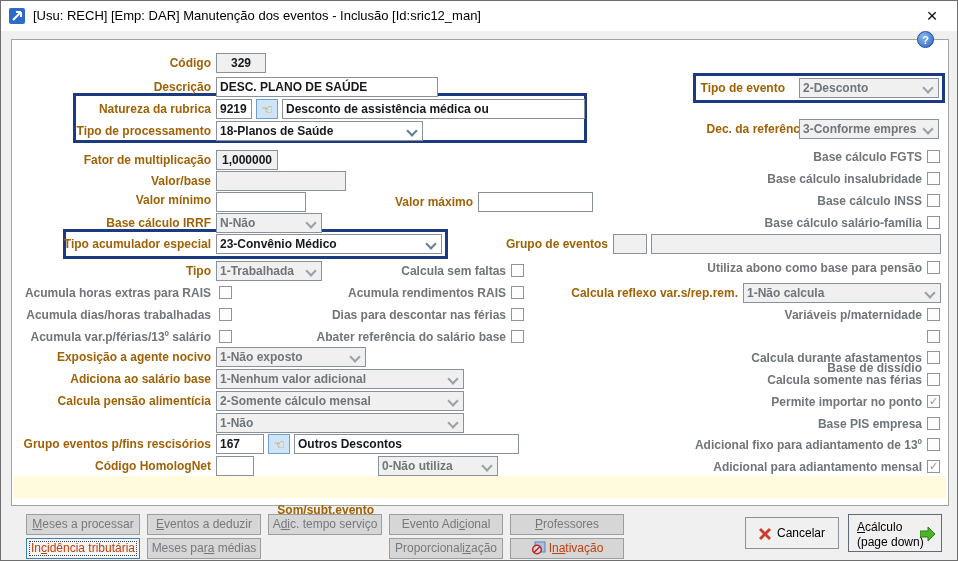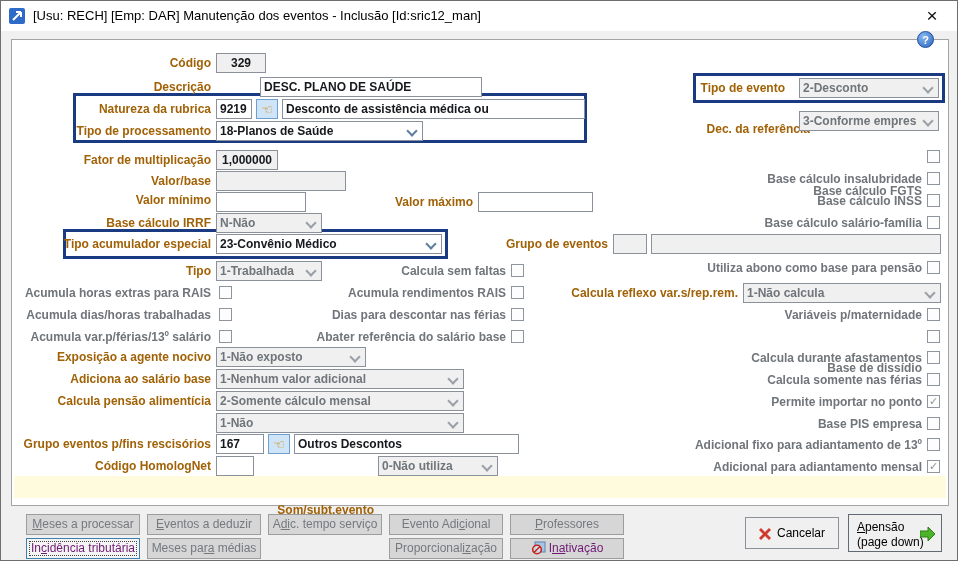--- a/index.html
+++ b/index.html
@@ -28,21 +28,21 @@
   .combo.dis{background:#f0f0f0;color:#70757a;}
   .combo.dis .chev{border-color:#9aa0a7;}
   .lookup{position:absolute;box-sizing:border-box;width:22px;height:20px;background:#cfe4f7;border:1px solid #6f9fd0;
     text-align:center;line-height:17px;font-size:13px;color:#d9932a;cursor:pointer;padding:0;}
   .cb{position:absolute;box-sizing:border-box;width:13px;height:13px;border:1px solid #8f959e;background:#fdfdfd;
     font-size:11px;line-height:11px;text-align:center;color:#8f9499;}
   .cb.checked::after{content:"✓";}
   .hlbox{position:absolute;border:3px solid #1a3a82;box-sizing:border-box;pointer-events:none;}
   .tabbtn{position:absolute;box-sizing:border-box;width:114px;height:21px;background:#d6d6d6;border:1px solid #9d9d9d;
     font-size:12px;color:#74797e;text-align:center;line-height:19px;white-space:nowrap;overflow:hidden;}
-  .tabbtn.en{color:#701a75;}
+  .tabbtn.en{color:#c2410c;}
   .tabbtn.focus{background:#f4f4f4;border:1px solid #3c7fb1;outline:1px dotted #444;outline-offset:-4px;}
   .tabbtn .u,.u{text-decoration:underline;}
   .actbtn{position:absolute;box-sizing:border-box;background:#f0f0f0;border:1px solid #8b919a;font-size:12px;color:#000;cursor:pointer;}
   .actbtn .icon{position:absolute;}
 </style>
 </head>
 <body>
 
 <div id="dialog">
 
@@ -62,34 +62,34 @@
   <div class="note"></div>
 
   <div class="hlbox" style="left:72px;top:92px;width:514px;height:50px;"></div>
   <div class="hlbox" style="left:692px;top:72px;width:252px;height:30px;"></div>
   <div class="hlbox" style="left:62px;top:228px;width:385px;height:30px;"></div>
 
   <div class="lbl" style="left:20px;top:52px;width:190px;">Código</div>
   <div class="inp ro center" style="left:215px;top:52px;width:50px;">329</div>
 
   <div class="lbl" style="left:20px;top:76px;width:190px;">Descrição</div>
-  <div class="inp" style="left:215px;top:76px;width:222px;margin-left:44px;">DESC. PLANO DE SAÚDE</div>
+  <div class="inp" style="left:215px;top:76px;width:222px;">DESC. PLANO DE SAÚDE</div>
 
   <div class="lbl" style="left:20px;top:98px;width:190px;">Natureza da rubrica</div>
   <div class="inp" style="left:215px;top:98px;width:36px;">9219</div>
   <button class="lookup" style="left:255px;top:98px;"><span>☜</span></button>
   <div class="inp" style="left:281px;top:98px;width:303px;">Desconto de assistência médica ou</div>
 
   <div class="lbl" style="left:20px;top:120px;width:190px;">Tipo de processamento</div>
   <div class="combo" style="left:215px;top:120px;width:207px;"><span>18-Planos de Saúde</span><i class="chev"></i></div>
 
   <div class="lbl" style="left:686px;top:77px;width:98px;">Tipo de evento</div>
   <div class="combo dis" style="left:798px;top:77px;width:140px;"><span>2-Desconto</span><i class="chev"></i></div>
   <div class="lbl" style="left:666px;top:118px;width:143px;">Dec. da referência</div>
-  <div class="combo dis" style="left:798px;top:110px;width:140px;"><span>3-Conforme empres</span><i class="chev"></i></div>
+  <div class="combo dis" style="left:798px;top:118px;width:140px;"><span>3-Conforme empres</span><i class="chev"></i></div>
 
   <div class="lbl" style="left:20px;top:149px;width:190px;">Fator de multiplicação</div>
   <div class="inp ro center" style="left:215px;top:149px;width:62px;">1,000000</div>
 
   <div class="lbl" style="left:20px;top:170px;width:190px;">Valor/base</div>
   <div class="inp dis" style="left:215px;top:170px;width:130px;"></div>
 
   <div class="lbl" style="left:20px;top:189px;width:190px;">Valor mínimo</div>
   <div class="inp" style="left:215px;top:191px;width:90px;"></div>
   <div class="lbl" style="left:300px;top:191px;width:172px;">Valor máximo</div>
@@ -97,21 +97,21 @@
 
   <div class="lbl" style="left:20px;top:212px;width:190px;">Base cálculo IRRF</div>
   <div class="combo dis" style="left:215px;top:212px;width:106px;"><span>N-Não</span><i class="chev"></i></div>
 
   <div class="lbl" style="left:20px;top:233px;width:190px;">Tipo acumulador especial</div>
   <div class="combo" style="left:215px;top:233px;width:226px;"><span>23-Convênio Médico</span><i class="chev"></i></div>
   <div class="lbl" style="left:460px;top:233px;width:147px;">Grupo de eventos</div>
   <div class="inp dis" style="left:612px;top:233px;width:34px;"></div>
   <div class="inp dis" style="left:650px;top:233px;width:290px;"></div>
 
-  <div class="lbl g" style="left:560px;top:146px;width:361px;margin-top:34px;">Base cálculo FGTS</div>
+  <div class="lbl g" style="left:560px;top:146px;width:361px;">Base cálculo FGTS</div>
   <div class="cb" style="left:926px;top:149px;"></div>
   <div class="lbl g" style="left:560px;top:168px;width:361px;">Base cálculo insalubridade</div>
   <div class="cb" style="left:926px;top:171px;"></div>
   <div class="lbl g" style="left:560px;top:190px;width:361px;">Base cálculo INSS</div>
   <div class="cb" style="left:926px;top:193px;"></div>
   <div class="lbl g" style="left:560px;top:212px;width:361px;">Base cálculo salário-família</div>
   <div class="cb" style="left:926px;top:215px;"></div>
 
   <div class="lbl" style="left:20px;top:260px;width:190px;">Tipo</div>
   <div class="combo dis" style="left:215px;top:260px;width:106px;"><span>1-Trabalhada</span><i class="chev"></i></div>
@@ -192,20 +192,20 @@
       </svg><span>I</span><span class="u">na</span><span>tivação</span>
   </div>
 
   <button class="actbtn" style="left:744px;top:516px;width:94px;height:32px;">
     <svg class="icon" style="left:12px;top:9px;" width="14" height="14">
         <path d="M1 3 L3 1 L7 5 L11 1 L13 3 L9 7 L13 11 L11 13 L7 9 L3 13 L1 11 L5 7 Z" fill="#cf3b2d"></path>
       </svg>
     <span style="margin-left:18px;">Cancelar</span>
   </button>
   <button class="actbtn" style="left:847px;top:513px;width:94px;height:38px;border:1px solid #5f6a75;text-align:left;padding:3px 0 0 8px;line-height:15px;">
-    <span><span class="u">A</span><span>pensão</span></span><br>
+    <span><span class="u">A</span><span>cálculo</span></span><br>
     <span>(page down)</span>
     <svg class="icon" style="right:5px;top:12px;" width="16" height="14">
         <polygon points="0,4 8,4 8,0 15,7 8,14 8,10 0,10" fill="#4db32a" stroke="#2f7d17"></polygon>
       </svg>
   </button>
 
 </div>
 
 </body></html>

